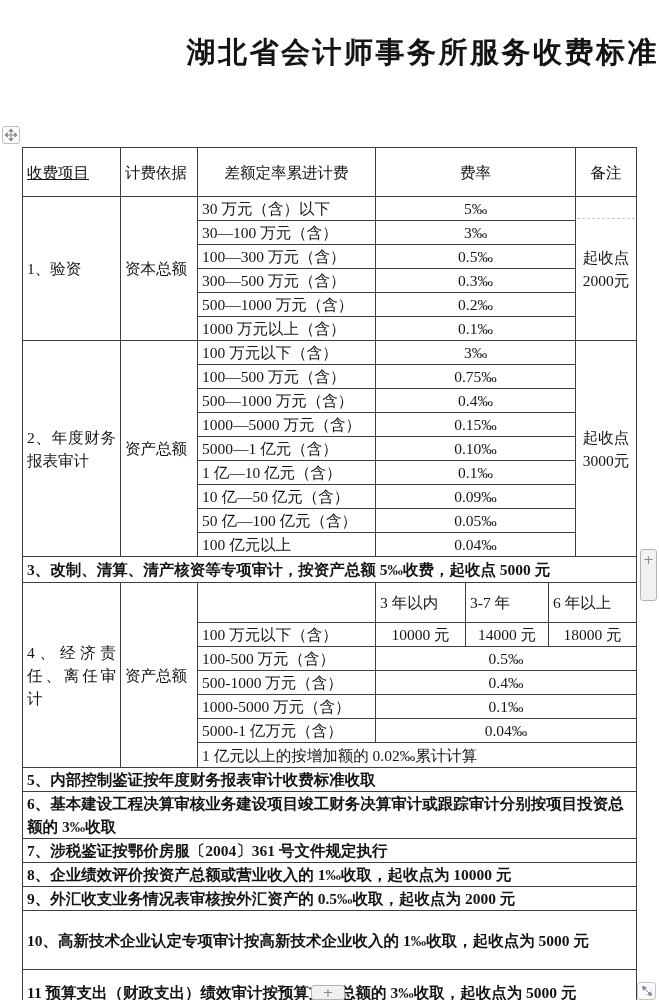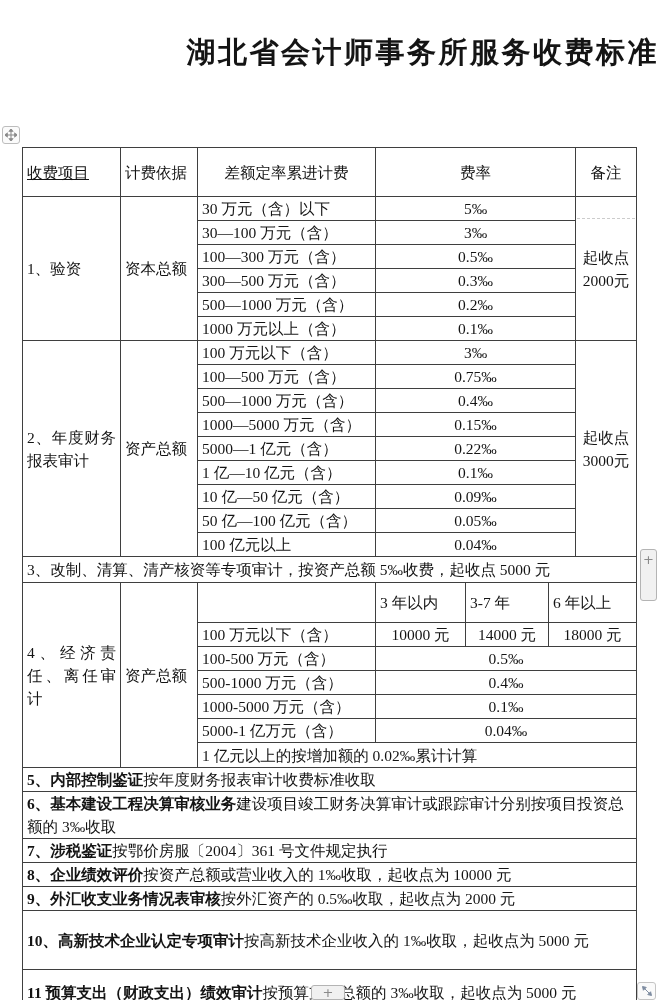--- a/index.html
+++ b/index.html
@@ -18,21 +18,21 @@
     overflow:hidden; }
 
   td.just { text-align:justify; text-justify:inter-character; padding:2px 8px;margin-left:32px; }
   td.item { padding:2px 12px 2px 6px; text-align:justify; text-justify:inter-character; }
   td.tier { padding-left:6px; }
   td.ctr  { text-align:center; }
   td.notec { text-align:center; position:relative; padding:0 7px; }
   td.notec .dash { position:absolute; top:21px; left:1px; right:1px;
     border-top:1px dashed #cccccc; }
   td.yh { vertical-align:top; padding:3px 0 0 8px; }
-  td.textrow { padding:1px 6px 1px 7px; }
+  td.textrow { padding:1px 6px 1px 7px;font-weight:bold; }
   td.s4note { padding-left:24px; }
   td.hd1 { padding-left:9px;text-decoration:underline; }
 
   .ctl { position:absolute; background:#f1f1f1; border:1px solid #b4b4b4;
     border-radius:3px; color:#8a8a8a; font-family:"DejaVu Sans", sans-serif;
     display:flex; align-items:center; justify-content:center; }
   .move-handle { top:126px; left:2px; width:18px; height:18px; background:#fbfbfb;
     border-color:#bdbdbd; }
   .scroll-plus { top:549px; left:640px; width:17px; height:52px;
     align-items:flex-start; padding-top:3px; font-size:13px; line-height:13px; }
@@ -127,21 +127,21 @@
       <tr style="height:22px">
           <td class="tier">500—1000 万元（含）</td>
           <td class="ctr" colspan="3">0.4‰</td>
         </tr>
       <tr style="height:22px">
           <td class="tier">1000—5000 万元（含）</td>
           <td class="ctr" colspan="3">0.15‰</td>
         </tr>
       <tr style="height:22px">
           <td class="tier">5000—1 亿元（含）</td>
-          <td class="ctr" colspan="3">0.22‰</td>
+          <td class="ctr" colspan="3">0.10‰</td>
         </tr>
       <tr style="height:22px">
           <td class="tier">1 亿—10 亿元（含）</td>
           <td class="ctr" colspan="3">0.1‰</td>
         </tr>
       <tr style="height:22px">
           <td class="tier">10 亿—50 亿元（含）</td>
           <td class="ctr" colspan="3">0.09‰</td>
         </tr>
       <tr style="height:22px">

